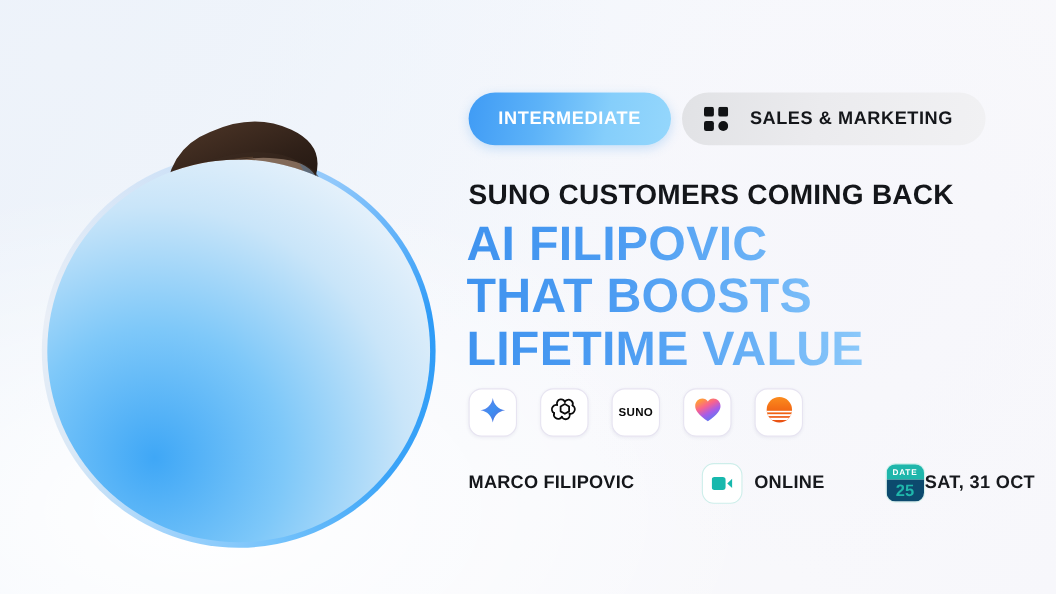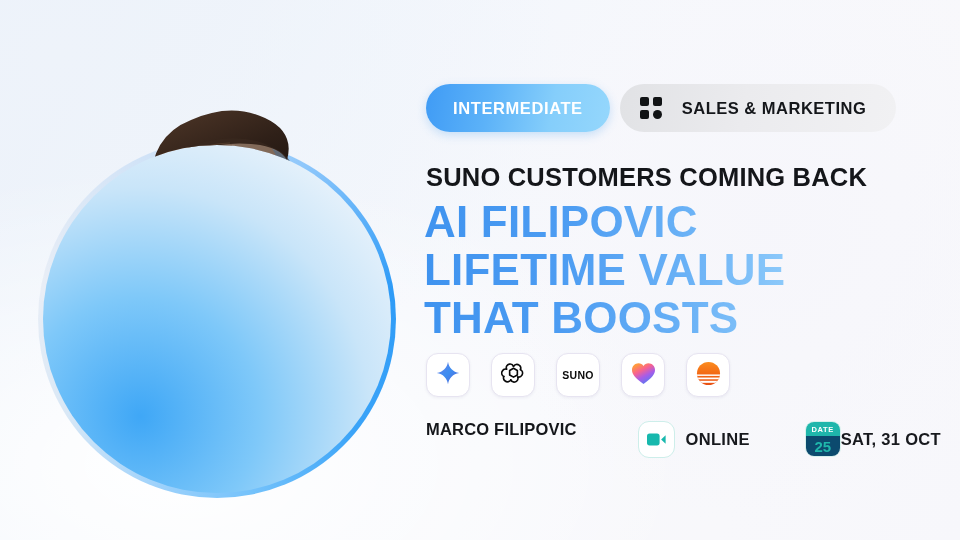--- a/index.html
+++ b/index.html
@@ -93,21 +93,21 @@
   }
 
   .tools { position:absolute; left:0; top:353px; display:flex; gap:21px; }
   .tool {
     width:44px; height:44px; border-radius:12px; background:#ffffff;
     border:1px solid #e7e4f1;
     display:flex; align-items:center; justify-content:center;
     box-shadow:0 1px 3px rgba(60,60,110,.07);
   }
 
-  .meta { position:absolute; left:0; top:420px; height:38px; display:flex; }
+  .meta { position:absolute; left:0; top:420px; height:38px; display:flex; align-items:center; }
   .speaker { font-size:16.5px; font-weight:800; letter-spacing:.2px; color:#14161a; white-space:nowrap; }
   .meta-mode { display:flex; align-items:center; gap:11px; margin-left:61px; }
   .cam-box {
     width:37px; height:37px; border-radius:11px; background:#ffffff;
     border:1px solid #cdeeea; display:flex; align-items:center; justify-content:center;
   }
   .meta-label { font-size:16.5px; font-weight:700; letter-spacing:.3px; color:#17191d; white-space:nowrap; }
   .meta-date { display:flex; align-items:center; margin-left:55px; }
   .cal {
     width:36px; height:36px; border-radius:9px; overflow:hidden; background:#ffffff;
@@ -253,22 +253,22 @@
           </svg>
         </span>
         <span>SALES &amp; MARKETING</span>
       </div>
     </div>
 
     <div class="eyebrow">SUNO CUSTOMERS COMING BACK</div>
 
     <div class="headline">
       <span class="ln">AI FILIPOVIC</span>
+      <span class="ln">THAT BOOSTS</span>
       <span class="ln">LIFETIME VALUE</span>
-      <span class="ln">THAT BOOSTS</span>
     </div>
 
     <div class="tools">
 
       <div class="tool">
         <span>
           <svg width="24" height="24" viewBox="0 0 24 24" xmlns="http://www.w3.org/2000/svg">
             <defs>
                 <linearGradient id="gem" x1="0" y1="0" x2="1" y2="1">
               <stop offset="0" stop-color="#6f7ce8"></stop>

